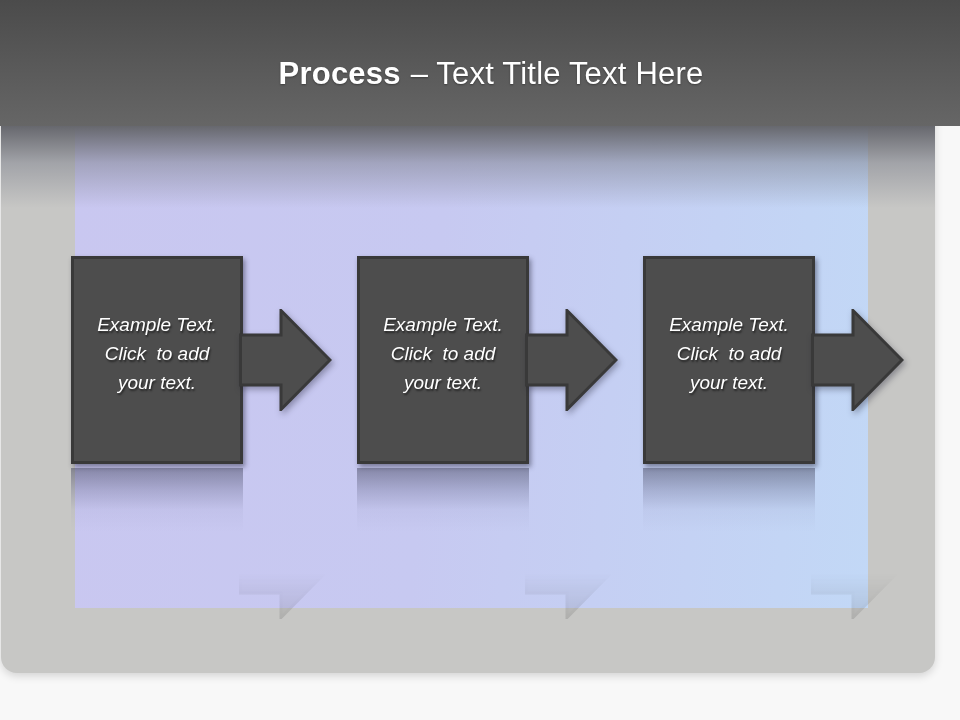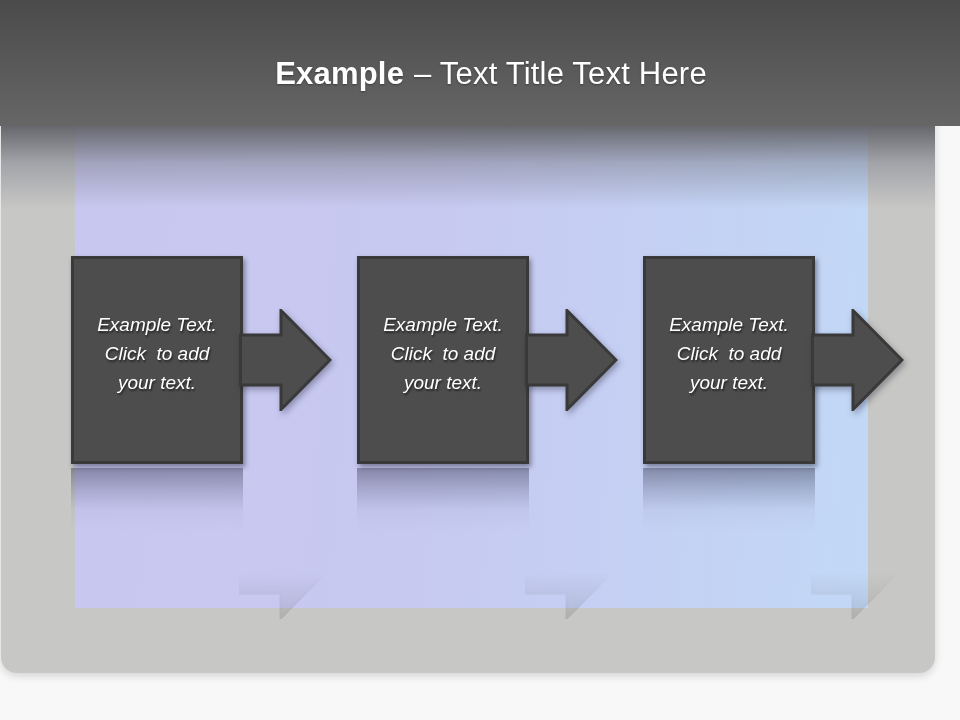--- a/index.html
+++ b/index.html
@@ -111,21 +111,21 @@
 </head>
 <body>
 
 <div class="page">
 
   <div class="slide-frame"></div>
 
   <div class="canvas"></div>
 
   <div class="title-bar">
-    <h1 class="title"><span class="title-bold">Example</span><span class="title-rest">– Text Title Text Here</span></h1>
+    <h1 class="title"><span class="title-bold">Process</span><span class="title-rest">– Text Title Text Here</span></h1>
   </div>
 
   <div class="header-fade"></div>
 
   <div class="step s1">
     <div class="box">
       <div class="box-text">Example Text.
 Click  to add
 your text.</div>
     </div>

